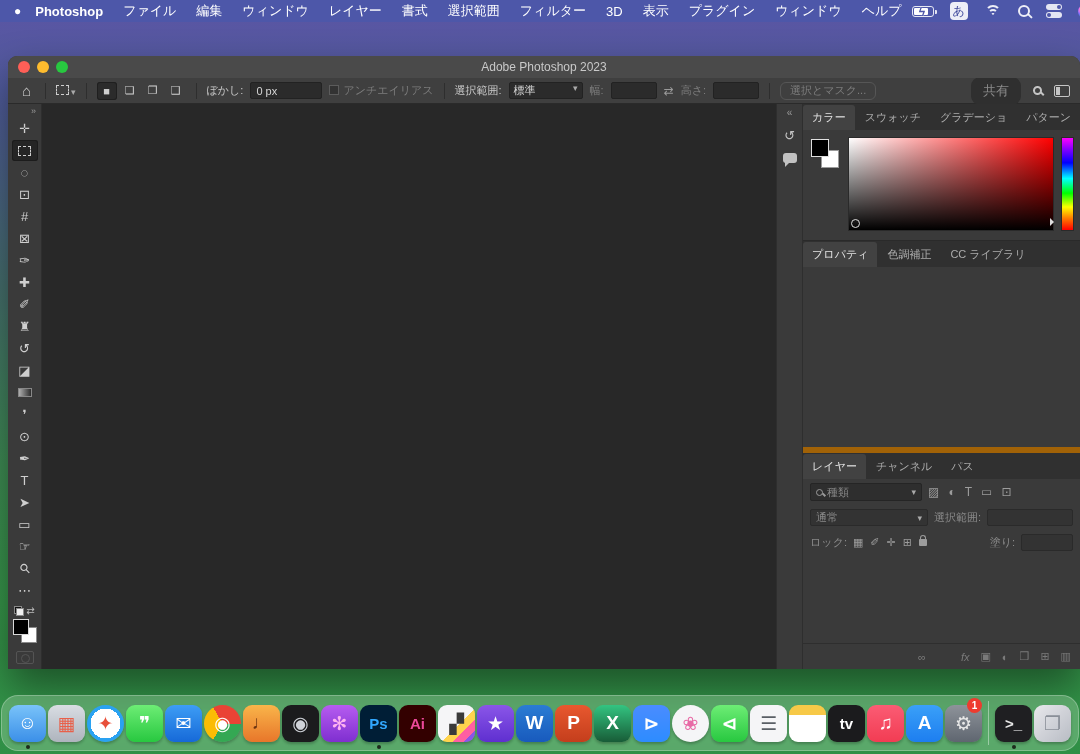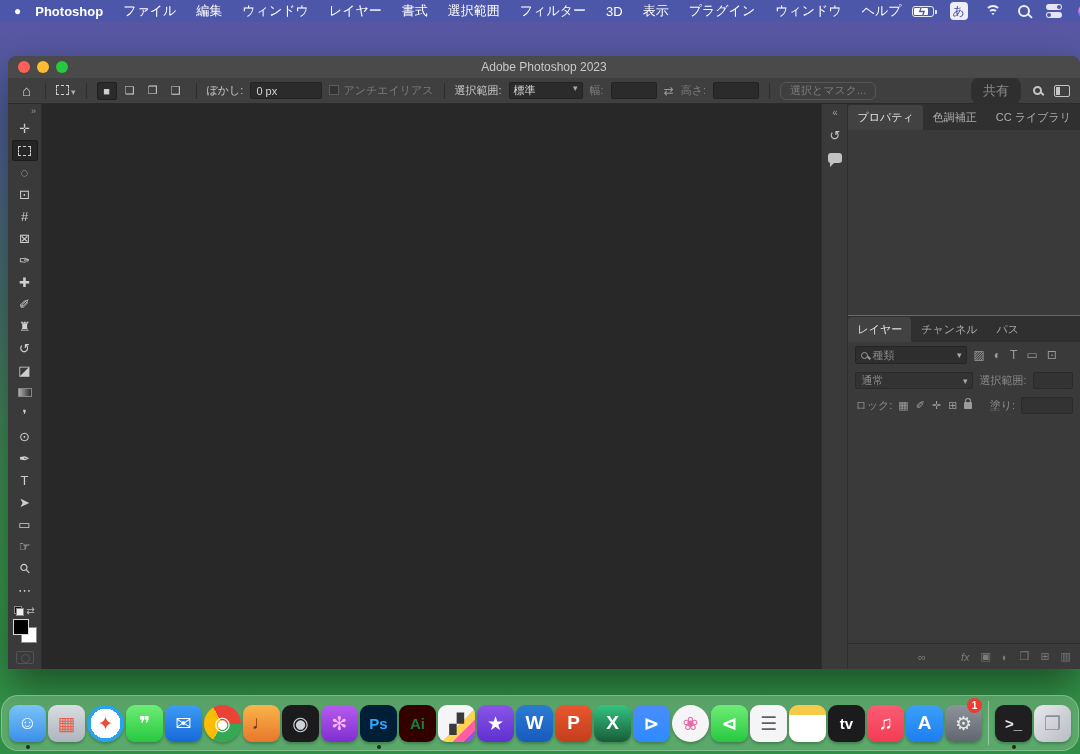--- a/index.html
+++ b/index.html
@@ -121,21 +121,21 @@
   .cswatches { position:relative; width:30px; }
   .cswatches .fg { position:absolute; left:0; top:2px; width:18px; height:18px; background:#000; border:1px solid #e0e0e0; z-index:2; }
   .cswatches .bg { position:absolute; left:10px; top:13px; width:18px; height:18px; background:#fff; border:1px solid #9a9a9a; }
   .satbox { position:relative; flex:1; border:1px solid #2a2a2a;
     background:linear-gradient(to top, #000, rgba(0,0,0,0)), linear-gradient(to right, #fff, #f00); }
   .satbox .picker { position:absolute; left:2px; bottom:2px; width:9px; height:9px; border:1px solid #ddd; border-radius:50%; }
   .satbox .arrow { position:absolute; right:-5px; bottom:4px; width:0; height:0;
     border:4px solid transparent; border-left-color:#ddd; }
   .huebar { width:13px; border:1px solid #2a2a2a;
     background:linear-gradient(180deg,#ff00ff 0%,#7f00ff 13%,#0000ff 27%,#00ffff 44%,#00ff00 60%,#ffff00 75%,#ff7f00 87%,#ff0000 100%); }
-  .panel-props { height:212px; border-bottom:1px solid #a16207; display:flex; flex-direction:column; flex:0 0 auto; }
+  .panel-props { height:212px; border-bottom:6px solid #a16207; display:flex; flex-direction:column; flex:0 0 auto; }
   .props-empty { padding:10px 10px; font-size:11px; color:#bdbdbd; }
   .panel-layers { flex:1; display:flex; flex-direction:column; min-height:0; }
   .lrow { display:flex; align-items:center; gap:6px; padding:4px 7px; font-size:11px; color:#8a8a8a; }
   .lsearch { background:#2e2e2e; border:1px solid #252525; border-radius:2px; height:18px; flex:0 0 112px;
     display:flex; align-items:center; gap:4px; padding:0 5px; color:#8a8a8a; }
   .mag3 { position:relative; width:7px; height:7px; border:1.5px solid #9a9a9a; border-radius:50%; flex:0 0 auto; }
   .mag3::after { content:""; position:absolute; width:1.5px; height:4px; background:#9a9a9a;
     right:-2px; bottom:-2px; transform:rotate(-45deg); }
   .lsearch .chev { margin-left:auto; }
   .lficons { display:flex; gap:9px; font-size:12px; color:#9c9c9c; }
@@ -301,20 +301,39 @@
       <div class="canvas"></div>
 
       <div class="pstrip">
         <span class="collapse">«</span>
         <span class="picon">↺</span>
         <span class="bubble"></span>
       </div>
 
       <div class="panels">
 
+        <div class="panel-color">
+          <div class="tabbar" id="color-tabs">
+              <span class="tab active">カラー</span>
+              <span class="tab">スウォッチ</span>
+              <span class="tab">グラデーショ</span>
+              <span class="tab">パターン</span>
+            </div>
+          <div class="color-body">
+            <div class="cswatches">
+              <span class="fg"></span>
+              <span class="bg"></span>
+            </div>
+            <div class="satbox">
+              <span class="picker"></span>
+              <span class="arrow"></span>
+            </div>
+            <div class="huebar"></div>
+          </div>
+        </div>
 
         <div class="panel-props">
           <div class="tabbar" id="props-tabs">
               <span class="tab active">プロパティ</span>
               <span class="tab">色調補正</span>
               <span class="tab">CC ライブラリ</span>
             </div>
         </div>
 
         <div class="panel-layers">
@@ -422,21 +441,21 @@
           </div>
         </div>
         <div class="dock-item">
           <div class="tile" style="background: rgb(0, 30, 54);">
             <span class="glyph2" style="color: rgb(49, 168, 255);">Ps</span>
           </div>
           <span class="rundot"></span>
         </div>
         <div class="dock-item">
           <div class="tile" style="background: rgb(51, 0, 0);">
-            <span class="glyph2" style="color: #15803d;">Ai</span>
+            <span class="glyph2" style="color: #ec4899;">Ai</span>
           </div>
         </div>
         <div class="dock-item">
           <div class="tile" style="background: linear-gradient(135deg, rgb(245, 245, 247) 0px, rgb(245, 245, 247) 55%, rgb(255, 211, 77) 55%, rgb(255, 211, 77) 70%, rgb(255, 95, 162) 70%, rgb(255, 95, 162) 85%, rgb(138, 86, 232) 85%);">
             <span style="color: rgb(58, 58, 58);">▞</span>
           </div>
         </div>
         <div class="dock-item">
           <div class="tile" style="background: linear-gradient(rgb(138, 86, 232), rgb(95, 47, 208));">
             <span style="color: rgb(255, 255, 255);">★</span>

